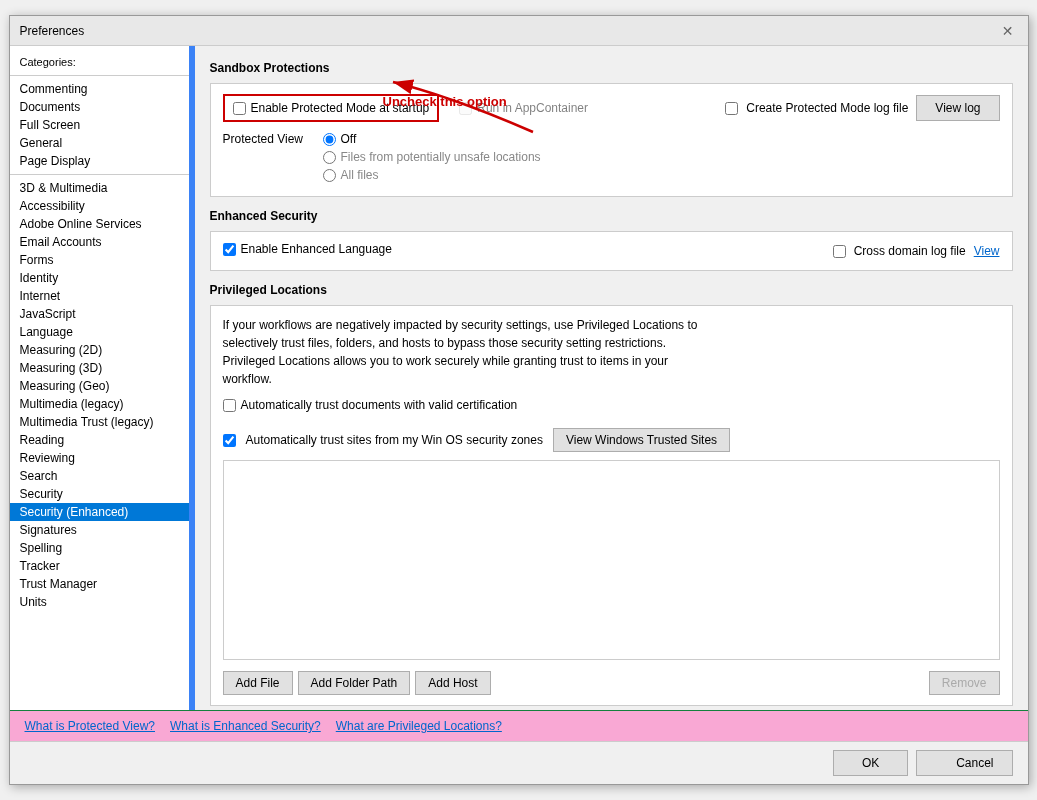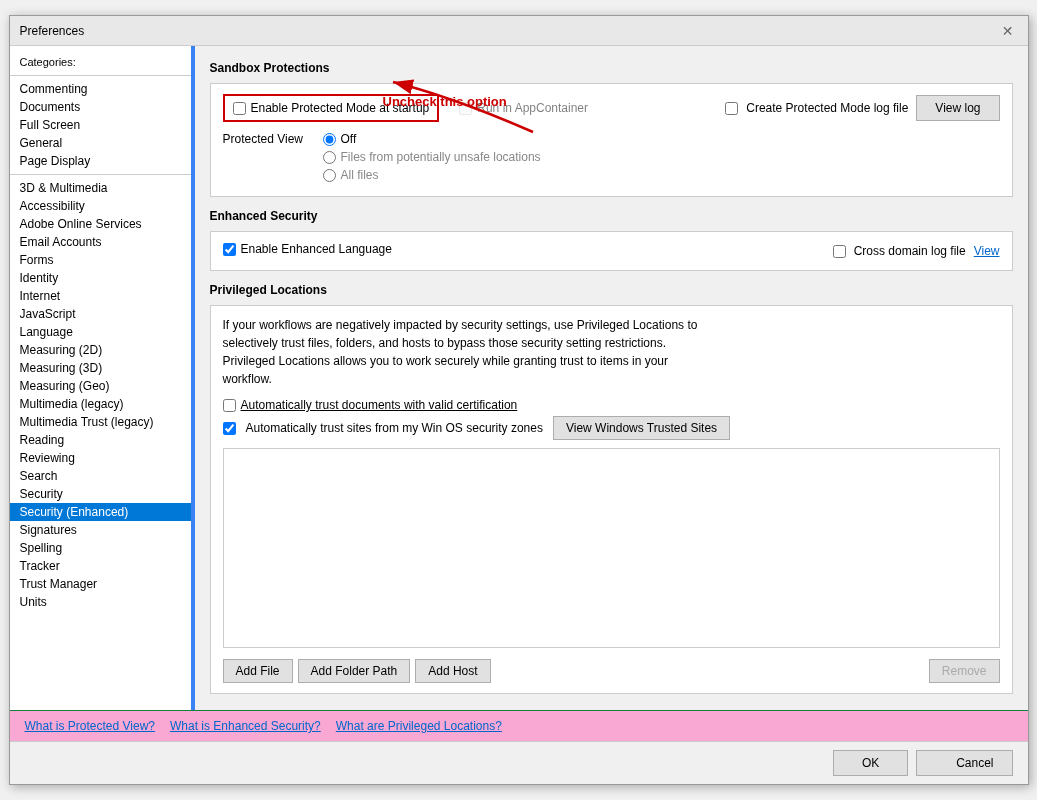--- a/index.html
+++ b/index.html
@@ -49,21 +49,21 @@
       color: #666;
     }
     .dialog-body {
       display: flex;
       flex: 1;
       overflow: hidden;
     }
     .sidebar {
       width: 185px;
       background: #fff;
-      border-right: 4px solid #3b82f6;
+      border-right: 6px solid #3b82f6;
       overflow-y: auto;
       padding: 5px 0;
     }
     .sidebar-header {
       font-size: 11px;
       color: #000;
       padding: 5px 10px 3px;
       font-weight: normal;
     }
     .sidebar-item {
@@ -329,21 +329,21 @@
       </div>
 
       <div class="section">
         <div class="section-title">Privileged Locations</div>
         <div class="section-box">
           <p class="privileged-desc" style="white-space:pre-line;">If your workflows are negatively impacted by security settings, use Privileged Locations to
 selectively trust files, folders, and hosts to bypass those security setting restrictions.
 Privileged Locations allows you to work securely while granting trust to items in your
 workflow.</p>
 
-          <div class="checkbox-row" style="margin-bottom:4px;text-decoration:underline;">
+          <div class="checkbox-row" style="margin-bottom:16px;">
             <input type="checkbox" id="autoTrustCerts" style="">
             <label for="autoTrustCerts">Automatically trust documents with valid certification</label>
           </div>
 
           <div class="trusted-sites-row">
             <input type="checkbox" id="autoTrustSites" checked="" style="">
             <label for="autoTrustSites">Automatically trust sites from my Win OS security zones</label>
             <button class="btn" style="padding: 3px 12px; min-width:175px;">View Windows Trusted Sites</button>
           </div>
 

